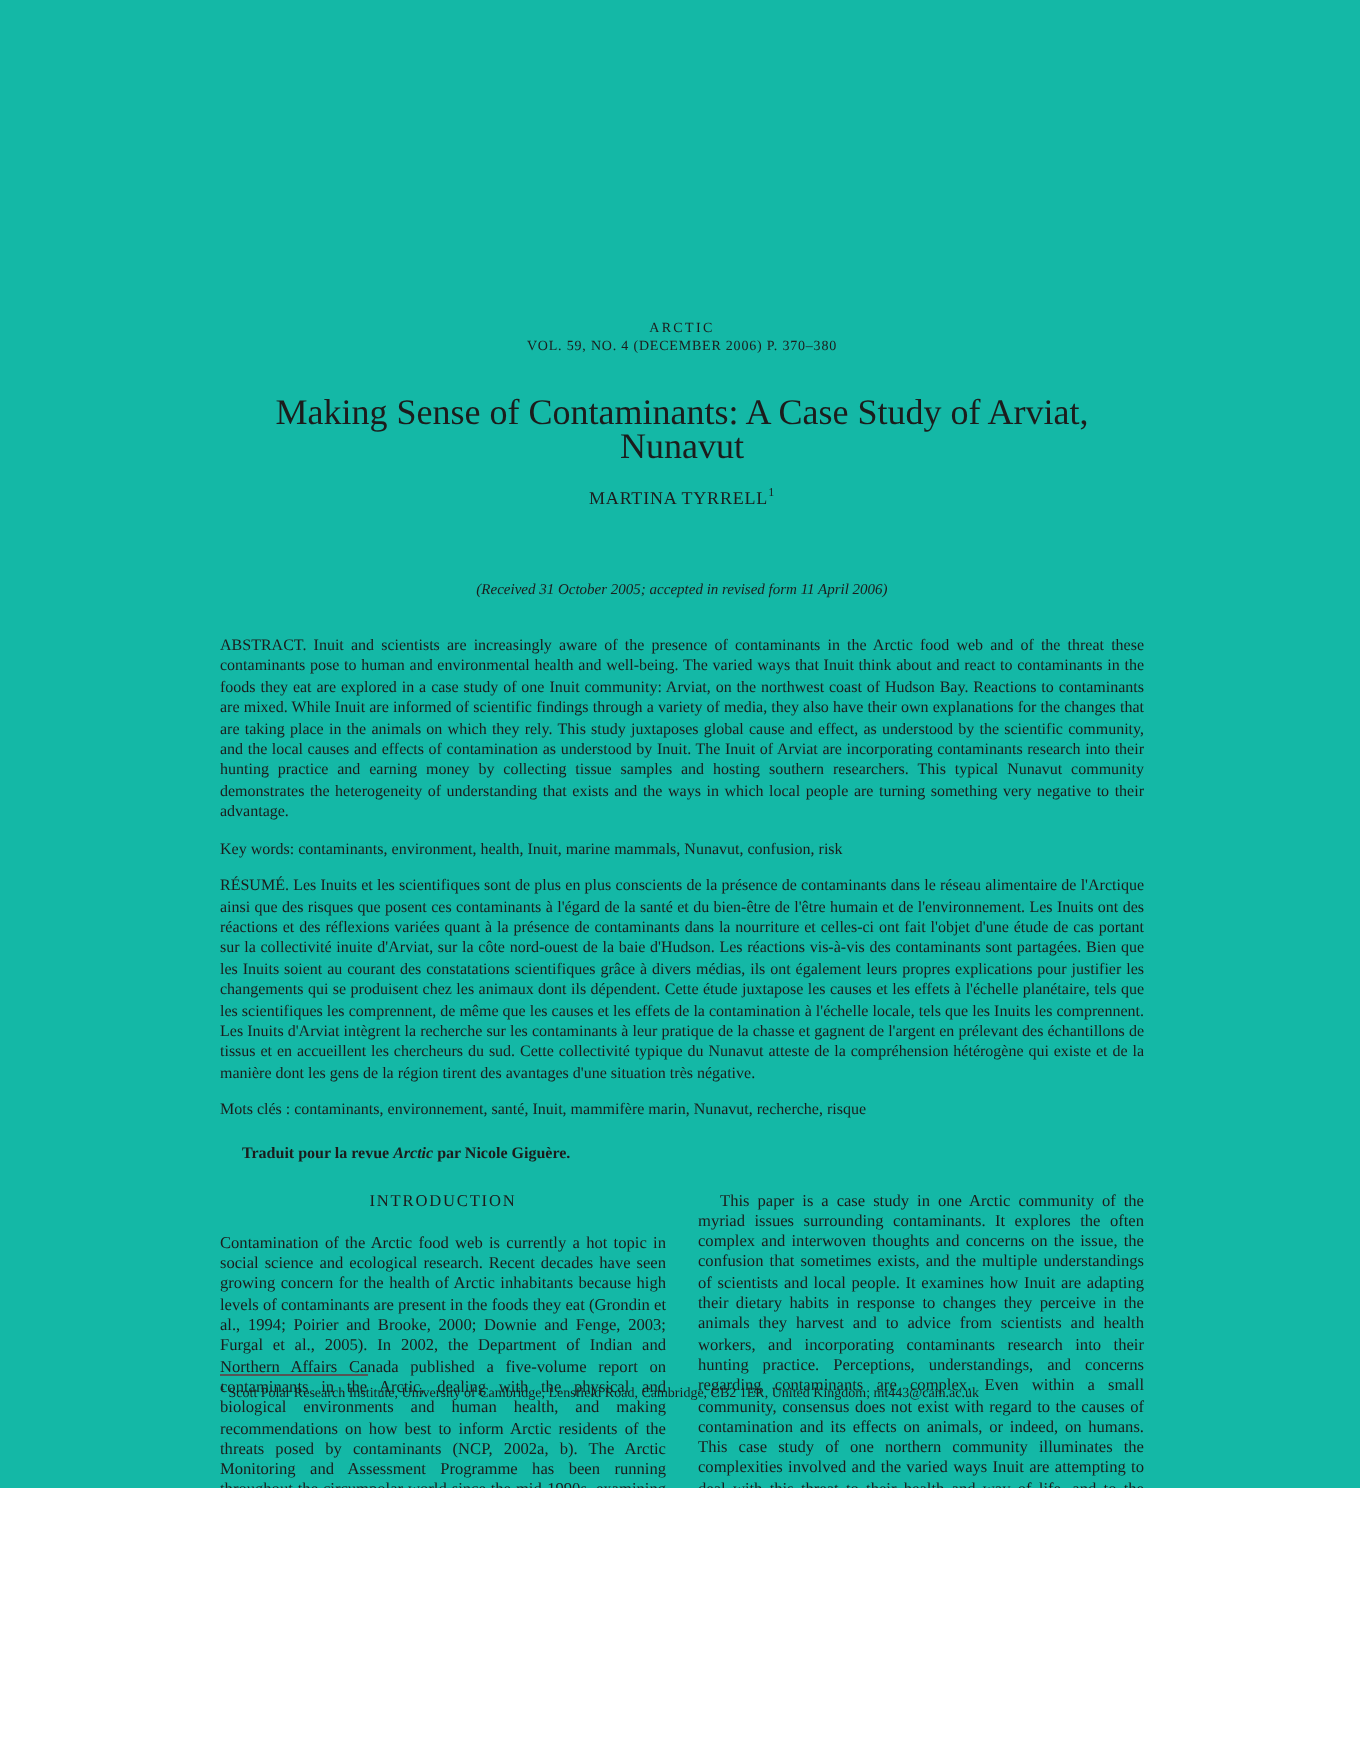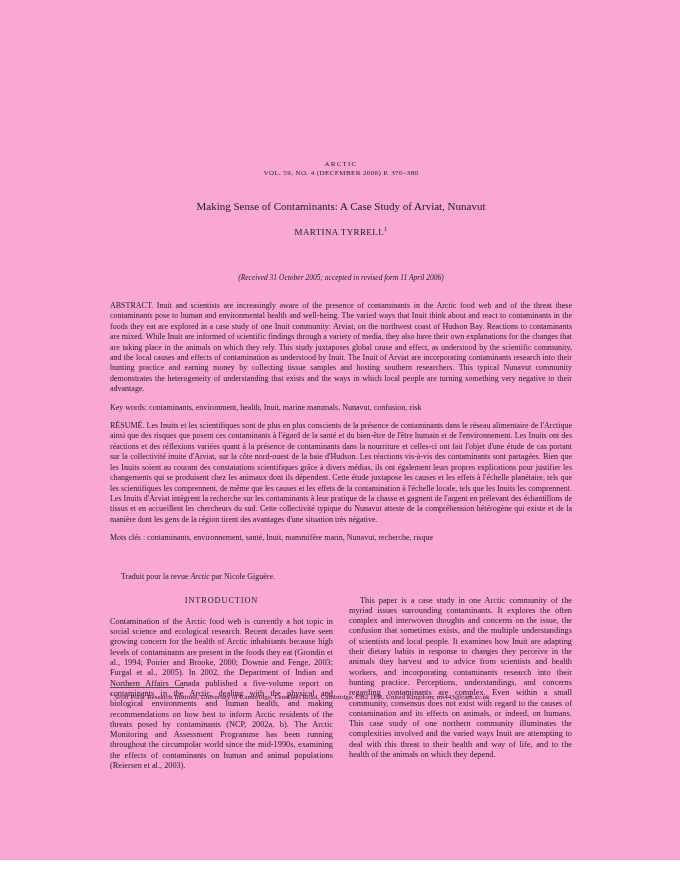--- a/index.html
+++ b/index.html
@@ -3,42 +3,42 @@
 <meta charset="utf-8">
 <style>
   html, body {
     margin: 0;
     padding: 0;
     background: #ffffff;
   }
   .sheet {
     position: relative;
     width: 680px;
-    height: 860px;
-    background: #f9a8d4;
+    height: 744px;
+    background: #14b8a6;
     font-family: "Liberation Serif", "DejaVu Serif", serif;
     color: #1c1c1c;
     overflow: hidden;
   }
   .content {
     position: absolute;
     left: 110px;
     top: 160px;
     width: 462px;
   }
   .journal-header {
     text-align: center;
     font-size: 7px;
     line-height: 9px;
     letter-spacing: 0.4px;
   }
   .journal-name { letter-spacing: 1.2px; }
   .paper-title {
     text-align: center;
-    font-size: 11px;
+    font-size: 18px;
     line-height: 17px;
     margin-top: 20px;
     font-weight: normal;
   }
   .author-line {
     text-align: center;
     font-size: 9px;
     letter-spacing: 0.4px;
     margin-top: 11px;
   }
@@ -60,23 +60,24 @@
     font-size: 8px;
     line-height: 10.4px;
   }
   .resume-block {
     margin-top: 0;
     font-size: 8px;
     line-height: 10.4px;
     text-align: justify;
   }
   .traduit-line {
-    margin-top: 28px;
+    margin-top: 11px;
     font-size: 8px;
     text-indent: 11px;
+    font-weight: bold;
   }
   .traduit-line .jname { font-style: italic; }
   .columns {
     display: flex;
     gap: 16px;
     margin-top: 15px;
   }
   .col {
     flex: 1 1 0;
     font-size: 8.3px;

